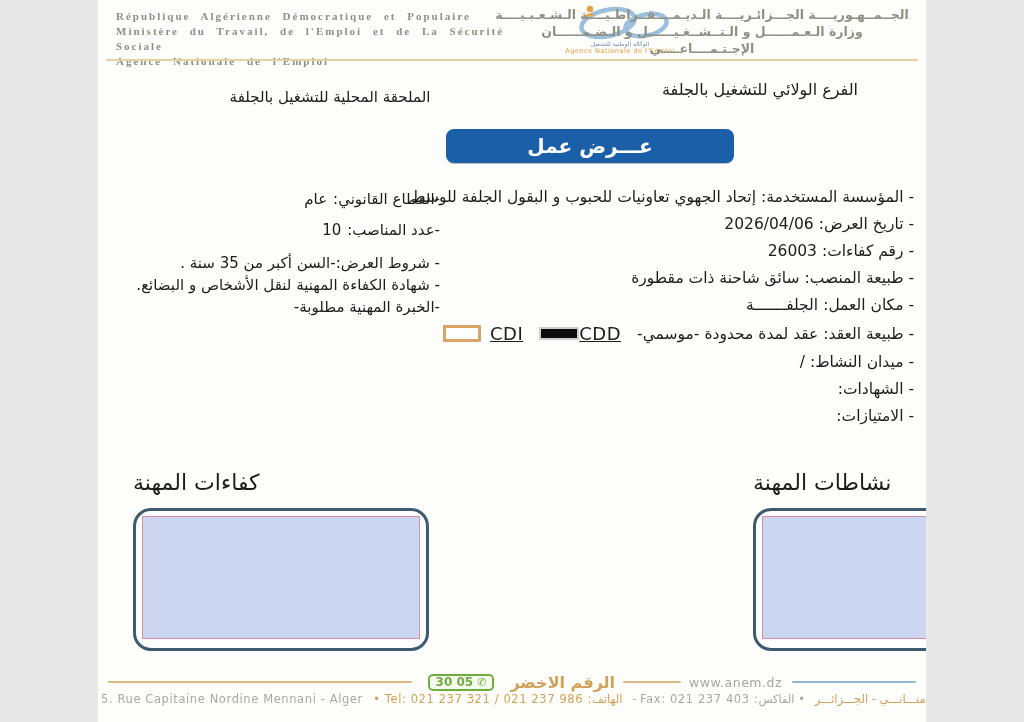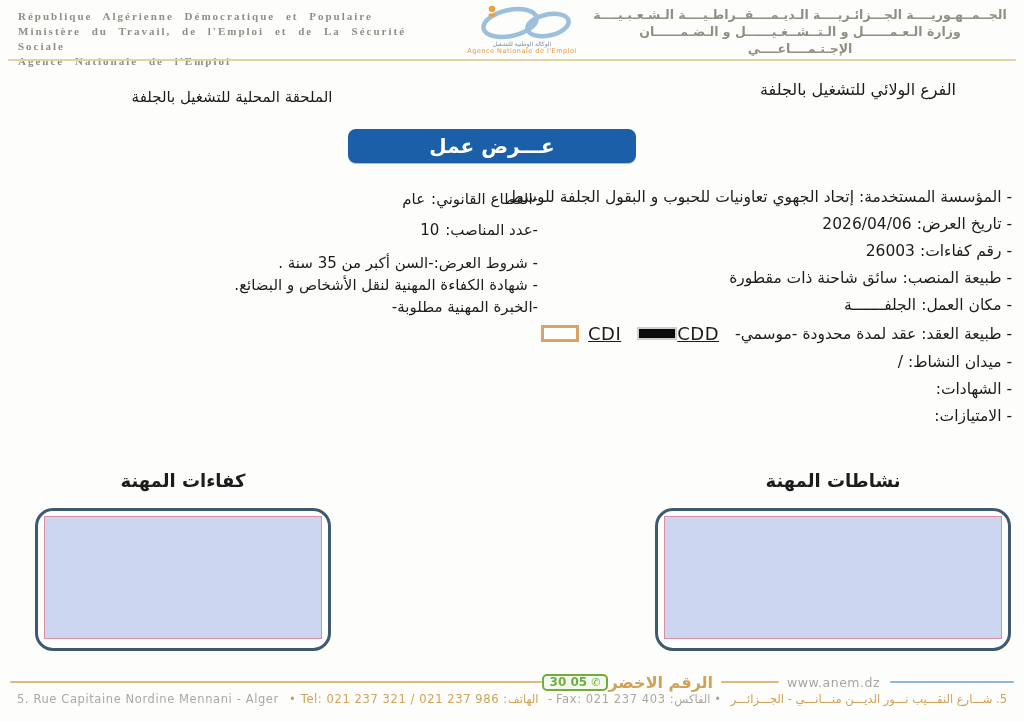--- a/index.html
+++ b/index.html
@@ -12,21 +12,21 @@
     --www-gray:#a3a7a3;
     --blue-line:#8fb8d8;
     --box-border:#3e5a70;
     --box-fill:#cdd6f0;
     --box-inner-border:#d98fa0;
     --cdi-orange:#dca366;
     --footer-gray:#a9a9a3;
   }
   *{margin:0;padding:0;box-sizing:border-box;}
   body{font-family:"DejaVu Sans",sans-serif;background:#e8e8e8;}
-  .page{position:relative;width:1024px;height:722px;background:#fdfdfc;overflow:hidden;margin:0 auto;}
+  .page{position:relative;width:828px;height:722px;background:#fdfdfc;overflow:hidden;margin:0 auto;}
 
   
   .hdr-fr{position:absolute;left:18px;top:9px;width:410px;
     font-family:"Liberation Serif",serif;font-weight:bold;font-size:11px;line-height:15px;
     letter-spacing:2px;word-spacing:6px;color:var(--hdr-gray);}
   .logo{position:absolute;left:436px;top:2px;width:172px;height:56px;text-align:center;}
   .logo svg{display:block;margin:0 auto;}
   .logo .cap-ar{font-size:6px;color:#7d93ad;line-height:7px;letter-spacing:1px;}
   .logo .cap-fr{font-size:6.5px;color:#e09a3c;line-height:8px;letter-spacing:.5px;}
   .hdr-ar{position:absolute;right:14px;top:6px;width:420px;direction:rtl;text-align:center;
@@ -57,36 +57,36 @@
   .chk-group .chk-label{font-size:18px;letter-spacing:.5px;}
 
   .col-left{position:absolute;right:486px;top:190px;width:430px;direction:rtl;text-align:right;
     font-size:15px;color:var(--text-dark);}
   .col-left .row{margin-bottom:13px;}
   .col-left .row .lbl{margin-left:6px;}
   .cond-line{line-height:22px;}
   .cond-indent{margin-left:110px;}
 
   
-  .sec-hdr{position:absolute;top:470px;direction:rtl;font-weight:bold;font-size:18px;color:var(--text-dark);text-align:center;}
+  .sec-hdr{position:absolute;top:470px;direction:rtl;font-weight:normal;font-size:22px;color:var(--text-dark);text-align:left;}
   .sec-hdr.left{left:35px;width:296px;}
   .sec-hdr.right{left:655px;width:356px;}
   .big-box{position:absolute;top:508px;height:143px;border:3px solid var(--box-border);border-radius:18px;background:#fff;}
   .big-box.left{left:35px;width:296px;}
   .big-box.right{left:655px;width:356px;}
   .big-box .inner{position:absolute;left:6px;right:6px;top:5px;bottom:9px;
     background:var(--box-fill);border:1px solid var(--box-inner-border);}
 
   
   .foot-sep{position:absolute;left:10px;right:10px;top:672px;height:20px;display:flex;align-items:center;}
   .seg{height:2px;border-radius:1px;}
   .seg.gold-long{flex:1;background:var(--tan);opacity:.75;}
   .seg.gold-short{width:58px;background:var(--tan);opacity:.75;margin:0 8px;}
   .seg.blue{width:124px;background:var(--blue-line);margin-left:10px;}
-  .green-badge{display:inline-flex;direction:ltr;align-items:center;gap:4px;margin:0 0;
+  .green-badge{display:inline-flex;direction:ltr;align-items:center;gap:4px;margin:0 16px;
     border:2px solid var(--green);border-radius:5px;padding:0 6px;height:17px;background:#f4faee;
     color:var(--green);font-weight:bold;font-size:12px;}
   .green-badge .phone{font-size:11px;line-height:11px;}
   .green-label{color:var(--tan);font-size:16px;font-weight:bold;direction:rtl;white-space:nowrap;}
   .www{color:var(--www-gray);font-size:12.5px;letter-spacing:.5px;margin-left:0;white-space:nowrap;}
   .foot-addr{position:absolute;left:0;right:0;top:692px;text-align:center;font-size:11.5px;
     letter-spacing:.6px;color:var(--footer-gray);white-space:nowrap;}
   .foot-addr .tan{color:var(--tan);}
   .foot-addr .gray{color:var(--footer-gray);}
   .foot-addr span{margin:0 3px;unicode-bidi:embed;}

